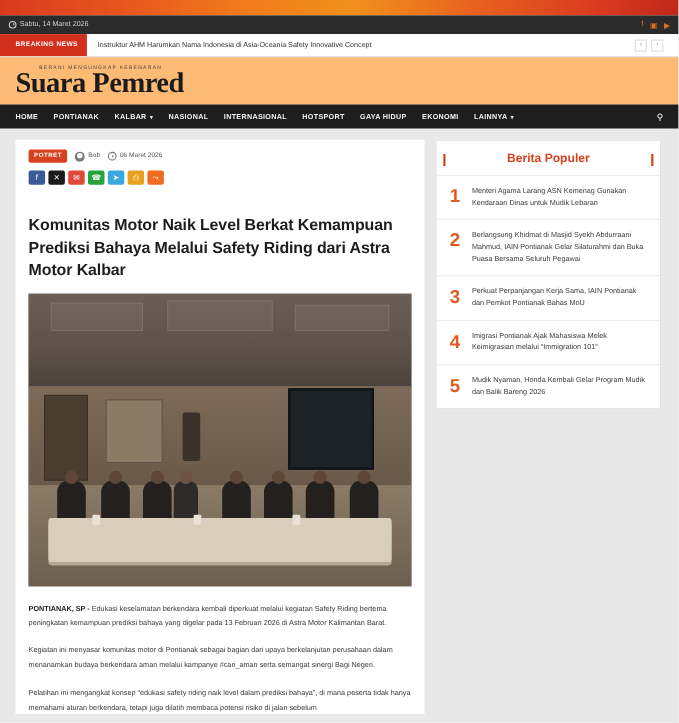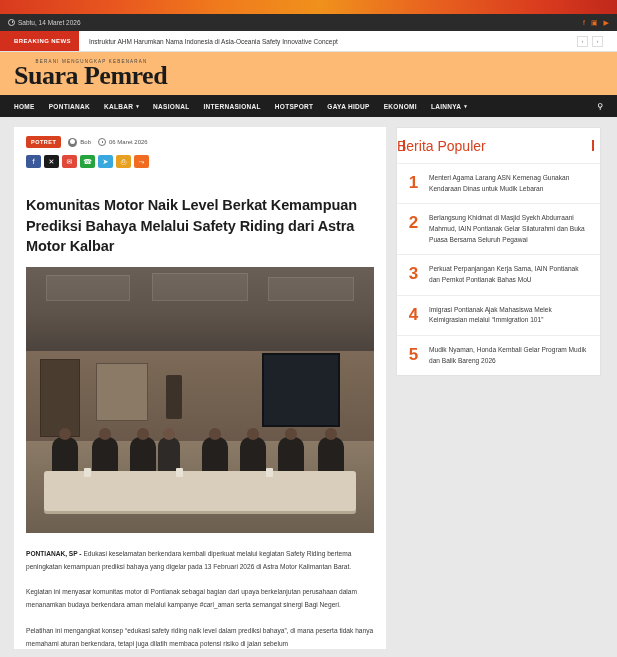--- a/index.html
+++ b/index.html
@@ -262,23 +262,23 @@
   }
   .para b { color: #222; }
   .para.first { margin-top: 15px; }
 
   
   .side-card {
     background: #fff;
     border: 1px solid #e2e2e2;
   }
   .side-title {
-    text-align: left;
-    font-size: 14px;
-    font-weight: normal;
+    text-align: center;
+    font-size: 11px;
+    font-weight: bold;
     color: #d8411f;
     padding: 10px 0 9px 0;
     position: relative;
   }
   .side-title::before, .side-title::after {
     content: "";
     position: absolute; top: 12px;
     width: 2px; height: 11px; background: #d8411f;
   }
   .side-title::before { left: 6px; }

